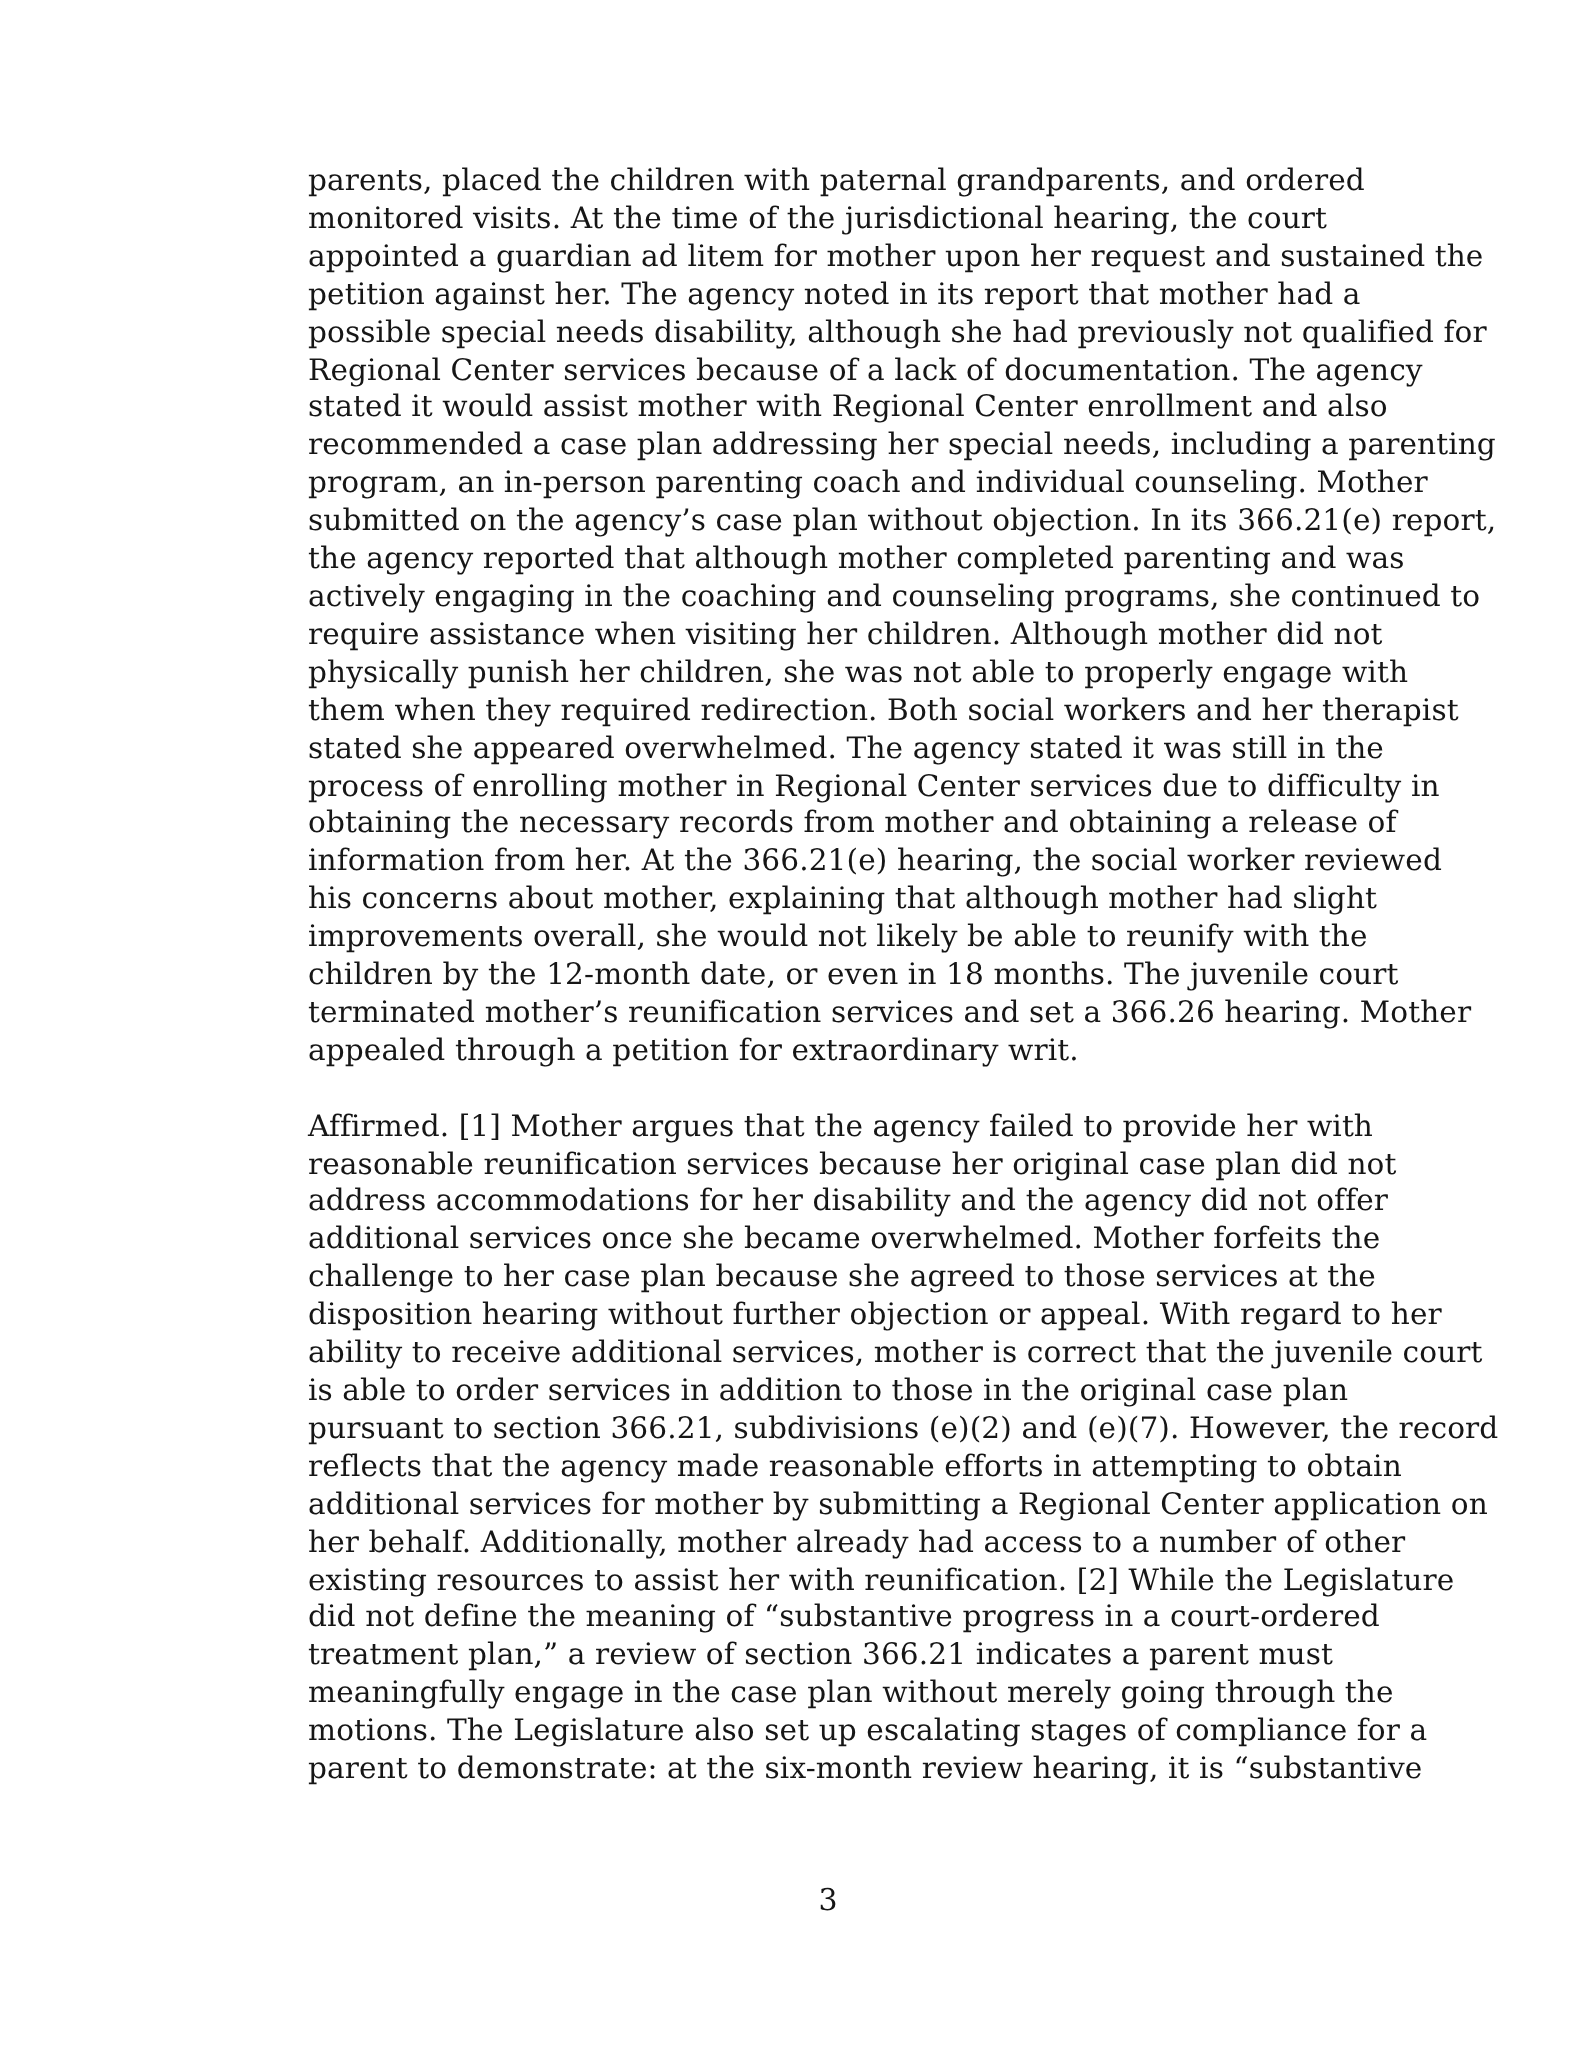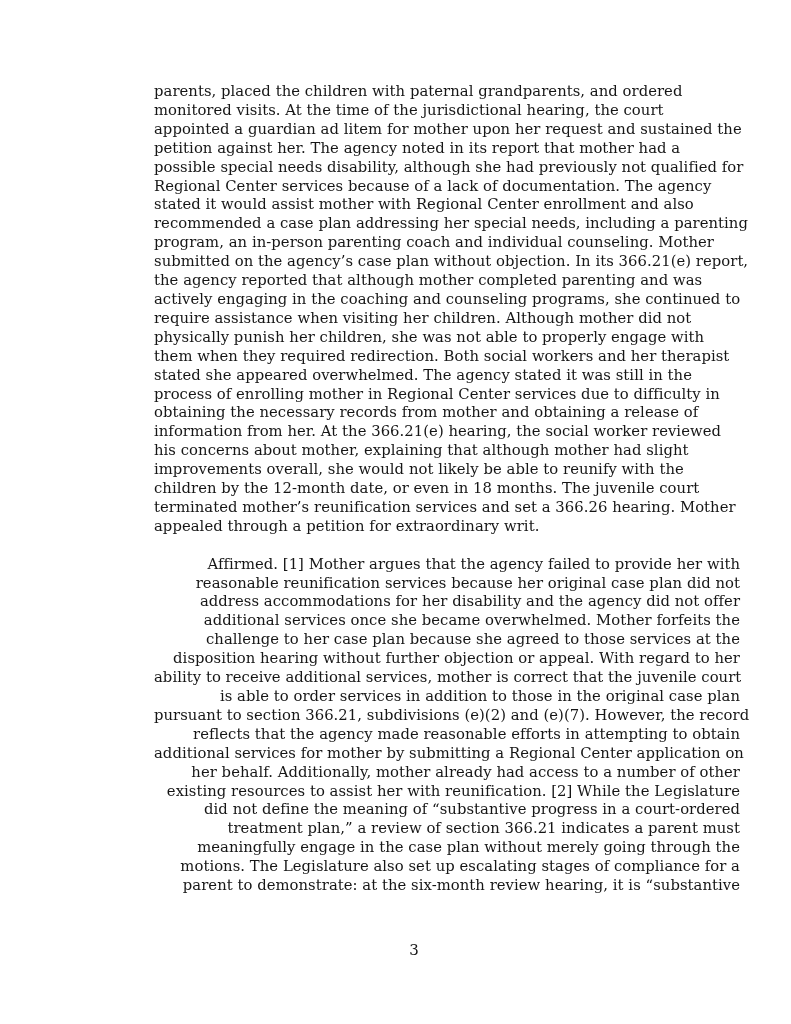--- a/index.html
+++ b/index.html
@@ -20,21 +20,21 @@
     top: 82px;
     width: 586px;
     margin-left: 40px;
   }
   .para {
     font-size: 14.8px;
     line-height: 18.9px;
     white-space: pre;          
     letter-spacing: 0.05px;
   }
-  .para + .para { margin-top: 18.9px; text-align: right; }
+  .para + .para { margin-top: 18.9px; }
   .page-number {
     position: absolute;
     top: 941px;
     left: 114px;
     width: 600px;
     text-align: center;
     font-size: 15px;
     line-height: 18.9px;
   }
 </style>

